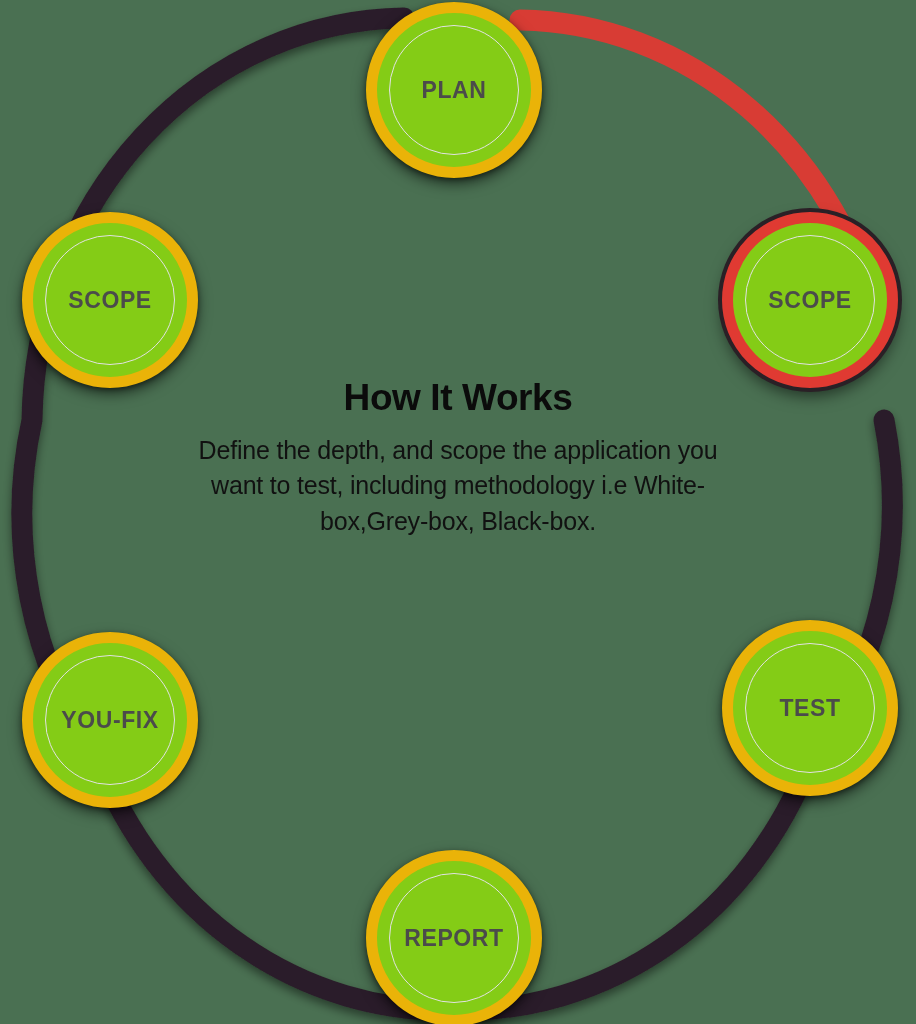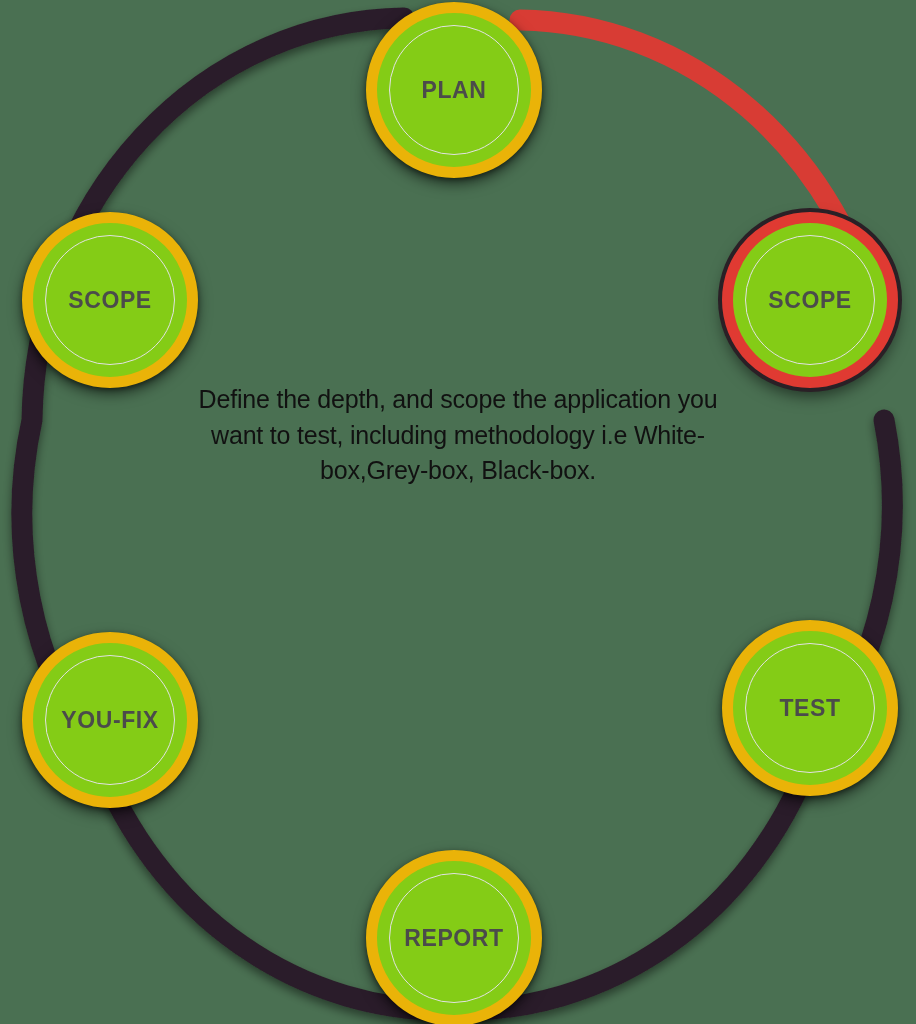--- a/index.html
+++ b/index.html
@@ -129,20 +129,21 @@
              A 376 408 0 0 1 454 1010
              A 376 408 0 0 1 98 760
              A 376 408 0 0 1 32 420
              A 376 408 0 0 1 404 18" fill="none" stroke="#2a1f29" stroke-width="21" stroke-linecap="round" filter="url(#ringShadow)"></path>
 
     <path d="M 520 20
              A 376 408 0 0 1 880 330" fill="none" stroke="#d83c34" stroke-width="21" stroke-linecap="round"></path>
   </svg>
 
   <div class="center-copy">
+    <h1 class="center-title">How It Works</h1>
     <p class="center-desc">Define the depth, and scope the application you want to test, including methodology i.e White-box,Grey-box, Black-box.</p>
   </div>
 
   <div class="node" id="node-plan">
     <span class="inner-ring"></span>
     <span class="node-label">PLAN</span>
   </div>
 
   <div class="node active" id="node-scope">
     <span class="inner-ring"></span>

